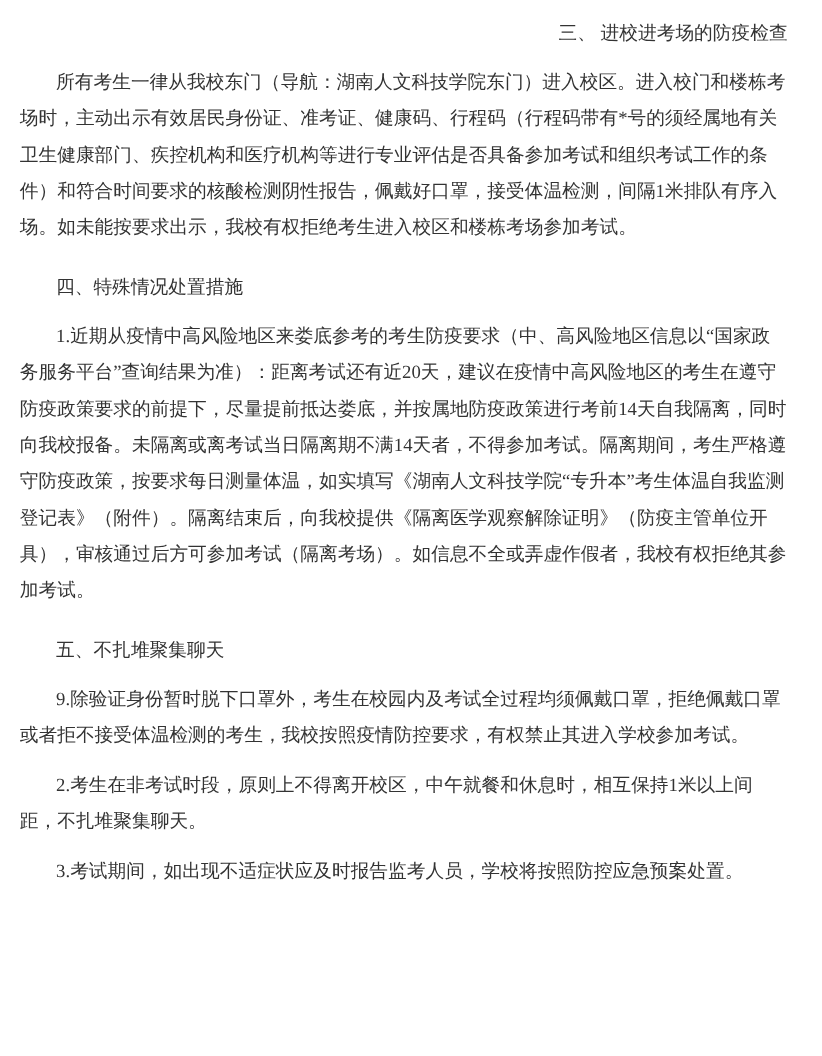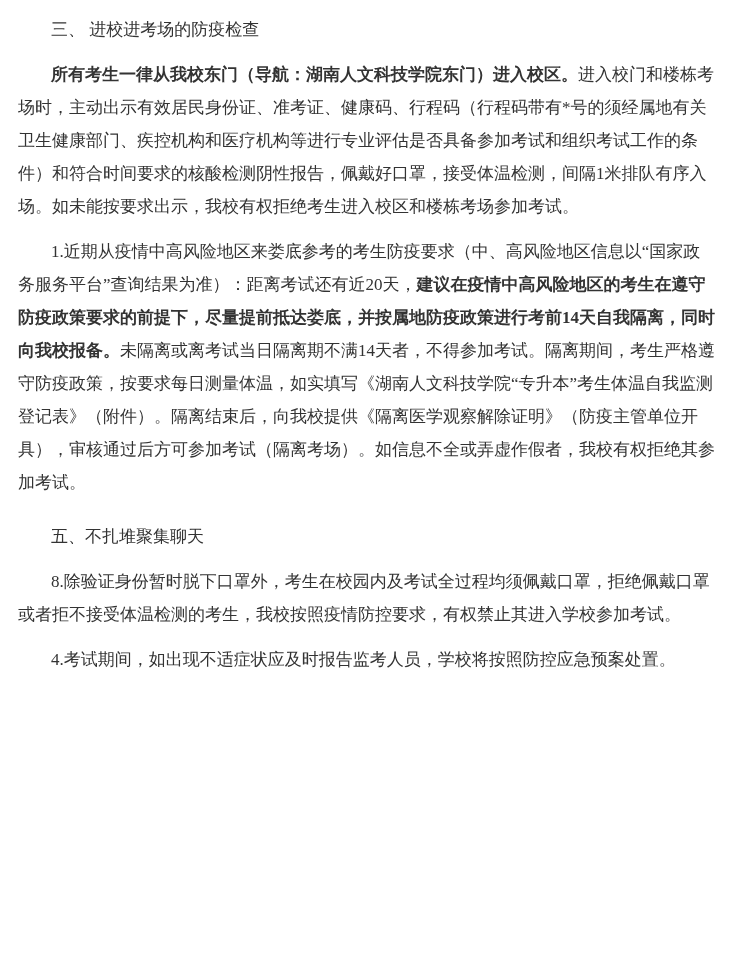--- a/index.html
+++ b/index.html
@@ -25,28 +25,31 @@
   .doc p {
     margin: 12px 0;
     text-indent: 33px;
     word-break: break-all;
   }
   .doc p.heading {
     margin: 21px 0 11px 0;
   }
   .doc > p:first-child {
     margin-top: 0;
+    text-align: right;
   }
   .doc .bold {
-    font-weight: bold;
+    font-weight: normal;
   }
 </style>
 </head>
 <body>
 
 <div class="doc" id="document-root" style="background: rgb(255, 255, 255); color: rgb(51, 51, 51);">
     <p class="heading"><span class="normal">三、 进校进考场的防疫检查</span></p>
     <p class="body-para"><span class="bold">所有考生一律从我校东门（导航：湖南人文科技学院东门）进入校区。</span><span class="normal">进入校门和楼栋考场时，主动出示有效居民身份证、准考证、健康码、行程码（行程码带有*号的须经属地有关卫生健康部门、疾控机构和医疗机构等进行专业评估是否具备参加考试和组织考试工作的条件）和符合时间要求的核酸检测阴性报告，佩戴好口罩，接受体温检测，间隔1米排队有序入场。如未能按要求出示，我校有权拒绝考生进入校区和楼栋考场参加考试。</span></p>
+    <p class="heading"><span class="normal">四、特殊情况处置措施</span></p>
     <p class="body-para"><span class="normal">1.近期从疫情中高风险地区来娄底参考的考生防疫要求（中、高风险地区信息以“国家政务服务平台”查询结果为准）：距离考试还有近20天，</span><span class="bold">建议在疫情中高风险地区的考生在遵守防疫政策要求的前提下，尽量提前抵达娄底，并按属地防疫政策进行考前14天自我隔离，同时向我校报备。</span><span class="normal">未隔离或离考试当日隔离期不满14天者，不得参加考试。隔离期间，考生严格遵守防疫政策，按要求每日测量体温，如实填写《湖南人文科技学院“专升本”考生体温自我监测登记表》（附件）。隔离结束后，向我校提供《隔离医学观察解除证明》（防疫主管单位开具），审核通过后方可参加考试（隔离考场）。如信息不全或弄虚作假者，我校有权拒绝其参加考试。</span></p>
     <p class="heading"><span class="normal">五、不扎堆聚集聊天</span></p>
-    <p class="body-para"><span class="normal">8.除验证身份暂时脱下口罩外，考生在校园内及考试全过程均须佩戴口罩，拒绝佩戴口罩或者拒不接受体温检测的考生，我校按照疫情防控要求，有权禁止其进入学校参加考试。</span></p>
-    <p class="body-para"><span class="normal">4.考试期间，如出现不适症状应及时报告监考人员，学校将按照防控应急预案处置。</span></p>
+    <p class="body-para"><span class="normal">9.除验证身份暂时脱下口罩外，考生在校园内及考试全过程均须佩戴口罩，拒绝佩戴口罩或者拒不接受体温检测的考生，我校按照疫情防控要求，有权禁止其进入学校参加考试。</span></p>
+    <p class="body-para"><span class="normal">2.考生在非考试时段，原则上不得离开校区，中午就餐和休息时，相互保持1米以上间距，不扎堆聚集聊天。</span></p>
+    <p class="body-para"><span class="normal">3.考试期间，如出现不适症状应及时报告监考人员，学校将按照防控应急预案处置。</span></p>
   </div>
 
 </body></html>

